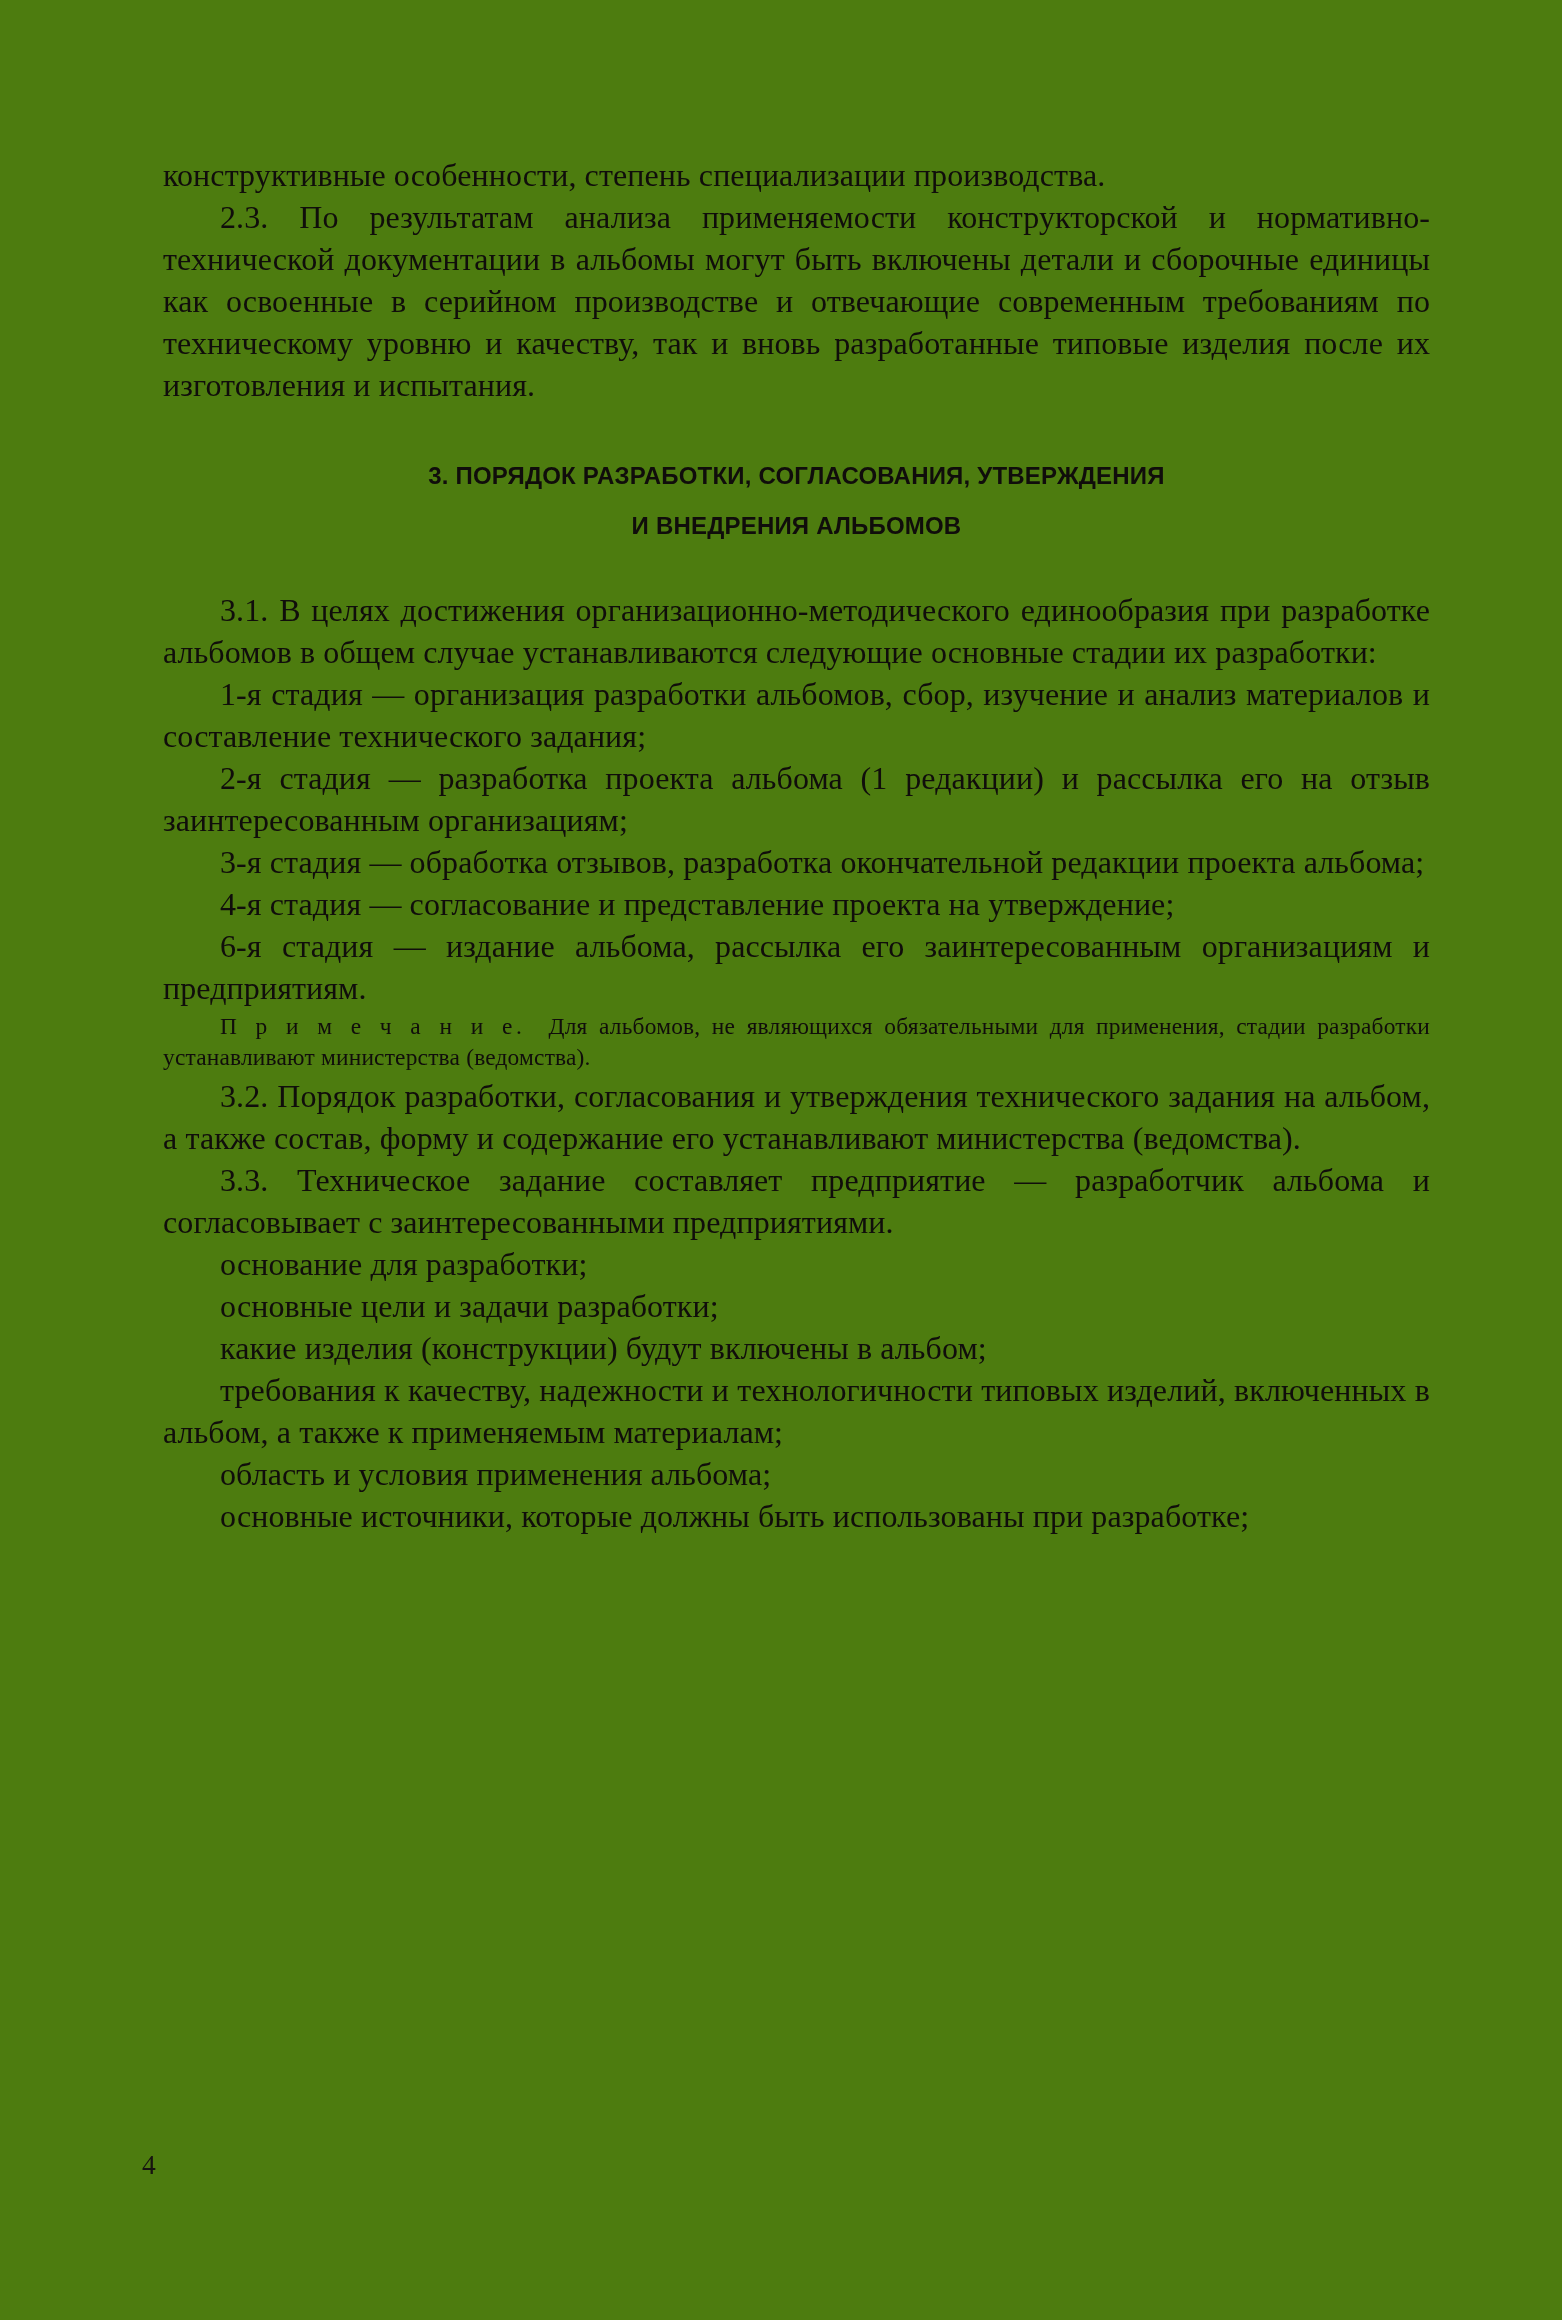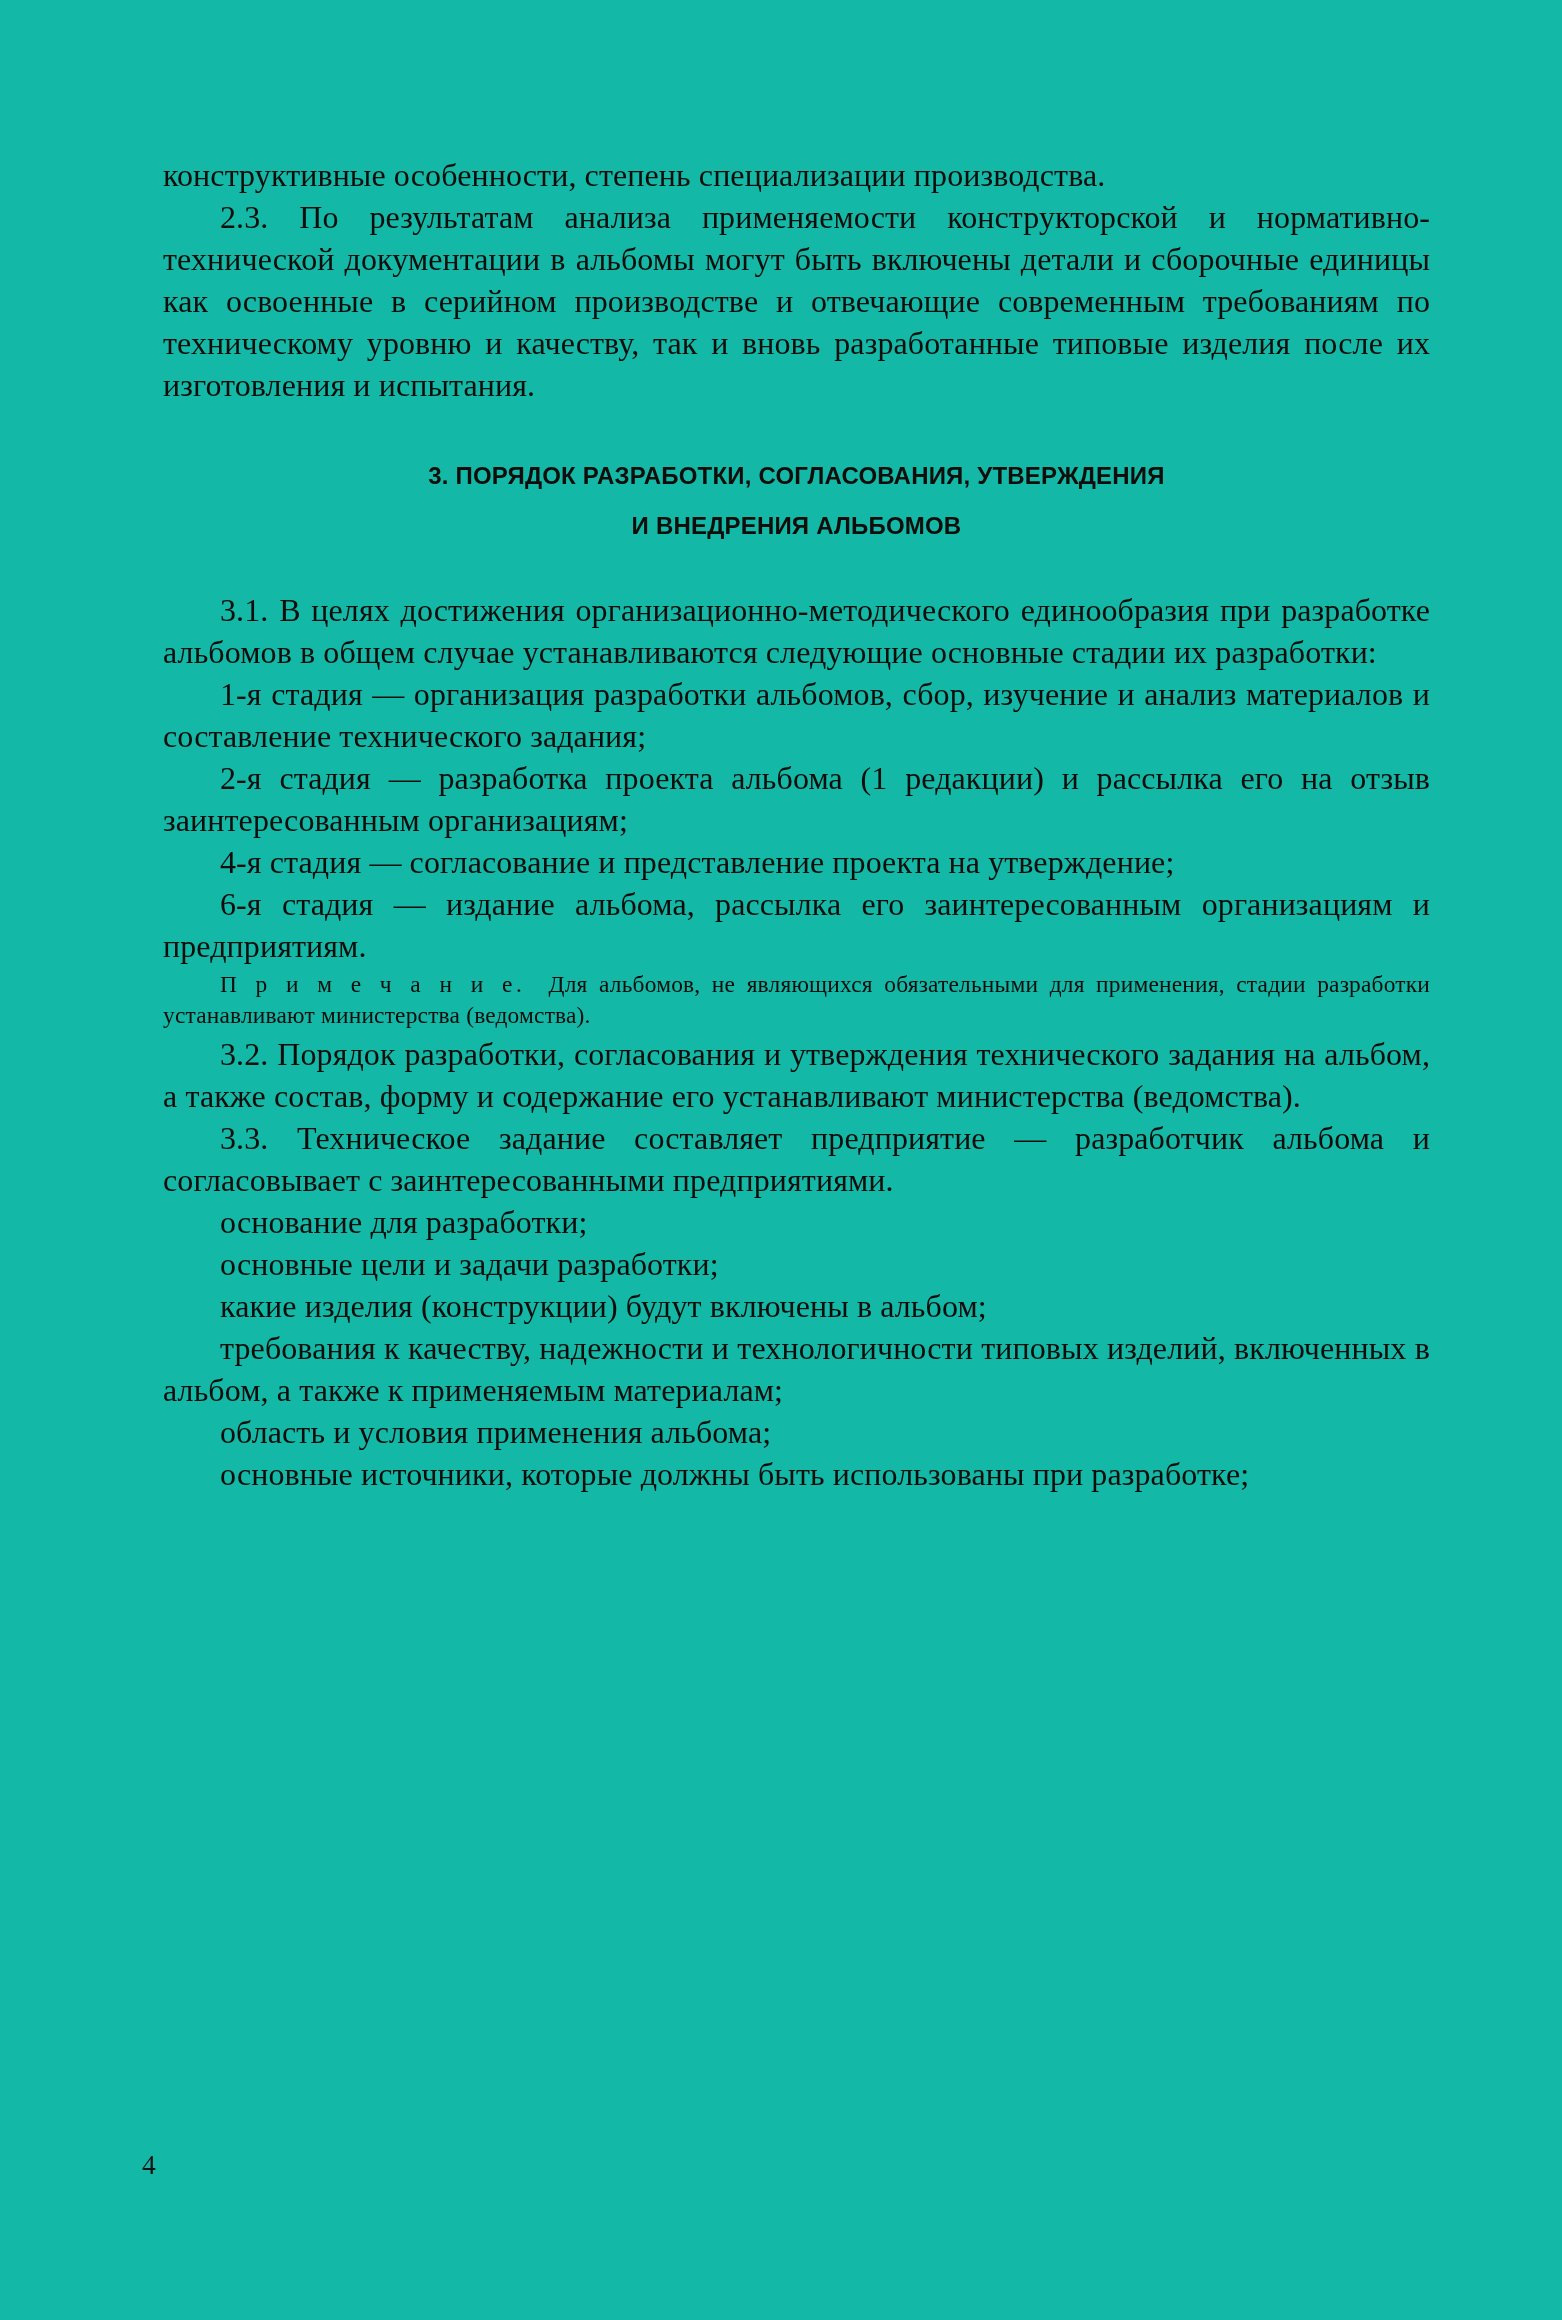--- a/index.html
+++ b/index.html
@@ -12,21 +12,21 @@
     height: 2321px;
     position: relative;
     font-family: "Liberation Serif", serif;
     color: #100d0b;
   }
   .page {
     position: absolute;
     left: 0; top: 0;
     width: 1563px;
     height: 2321px;
-    background: #14b8a6;
+    background: #4d7c0f;
     overflow: hidden;
   }
   .content {
     position: absolute;
     left: 163px;
     top: 154px;
     width: 1267px;
   }
   p {
     margin: 0;
@@ -86,20 +86,21 @@
     <p class="ind">2.3. По результатам анализа применяемости  конструкторской и нормативно-технической  документации в альбомы могут  быть включены детали и сборочные единицы как освоенные в серийном производстве и отвечающие современным требованиям  по техническому уровню и качеству, так и вновь разработанные  типовые изделия после их изготовления и испытания.</p>
 
     <div class="heading-block">
       <div class="heading">3. ПОРЯДОК РАЗРАБОТКИ, СОГЛАСОВАНИЯ, УТВЕРЖДЕНИЯ</div>
       <div class="heading">И ВНЕДРЕНИЯ АЛЬБОМОВ</div>
     </div>
 
     <p class="ind">3.1. В целях достижения  организационно-методического единообразия при разработке альбомов в общем случае  устанавливаются следующие основные стадии их разработки:</p>
     <p class="ind">1-я стадия — организация разработки альбомов, сбор,  изучение и анализ материалов и составление технического задания;</p>
     <p class="ind">2-я стадия — разработка проекта альбома (1 редакции) и рассылка его на отзыв заинтересованным организациям;</p>
+    <p class="ind">3-я стадия — обработка отзывов, разработка окончательной редакции проекта альбома;</p>
     <p class="ind">4-я стадия — согласование и представление проекта на утверждение;</p>
     <p class="ind">6-я стадия — издание альбома, рассылка его заинтересованным организациям и предприятиям.</p>
 
     <div class="gap-sm"></div>
     <p class="note"><span class="lead">П р и м е ч а н и е.</span>&nbsp; <span>Для альбомов, не являющихся обязательными для применения, стадии разработки устанавливают министерства (ведомства).</span></p>
     <div class="gap-sm"></div>
 
     <p class="ind">3.2. Порядок разработки, согласования и утверждения  технического задания на альбом, а также состав, форму и  содержание его  устанавливают министерства (ведомства).</p>
     <p class="ind">3.3. Техническое задание составляет предприятие — разработчик альбома  и согласовывает с  заинтересованными  предприятиями.</p>
     <p class="ind">основание для разработки;</p>

